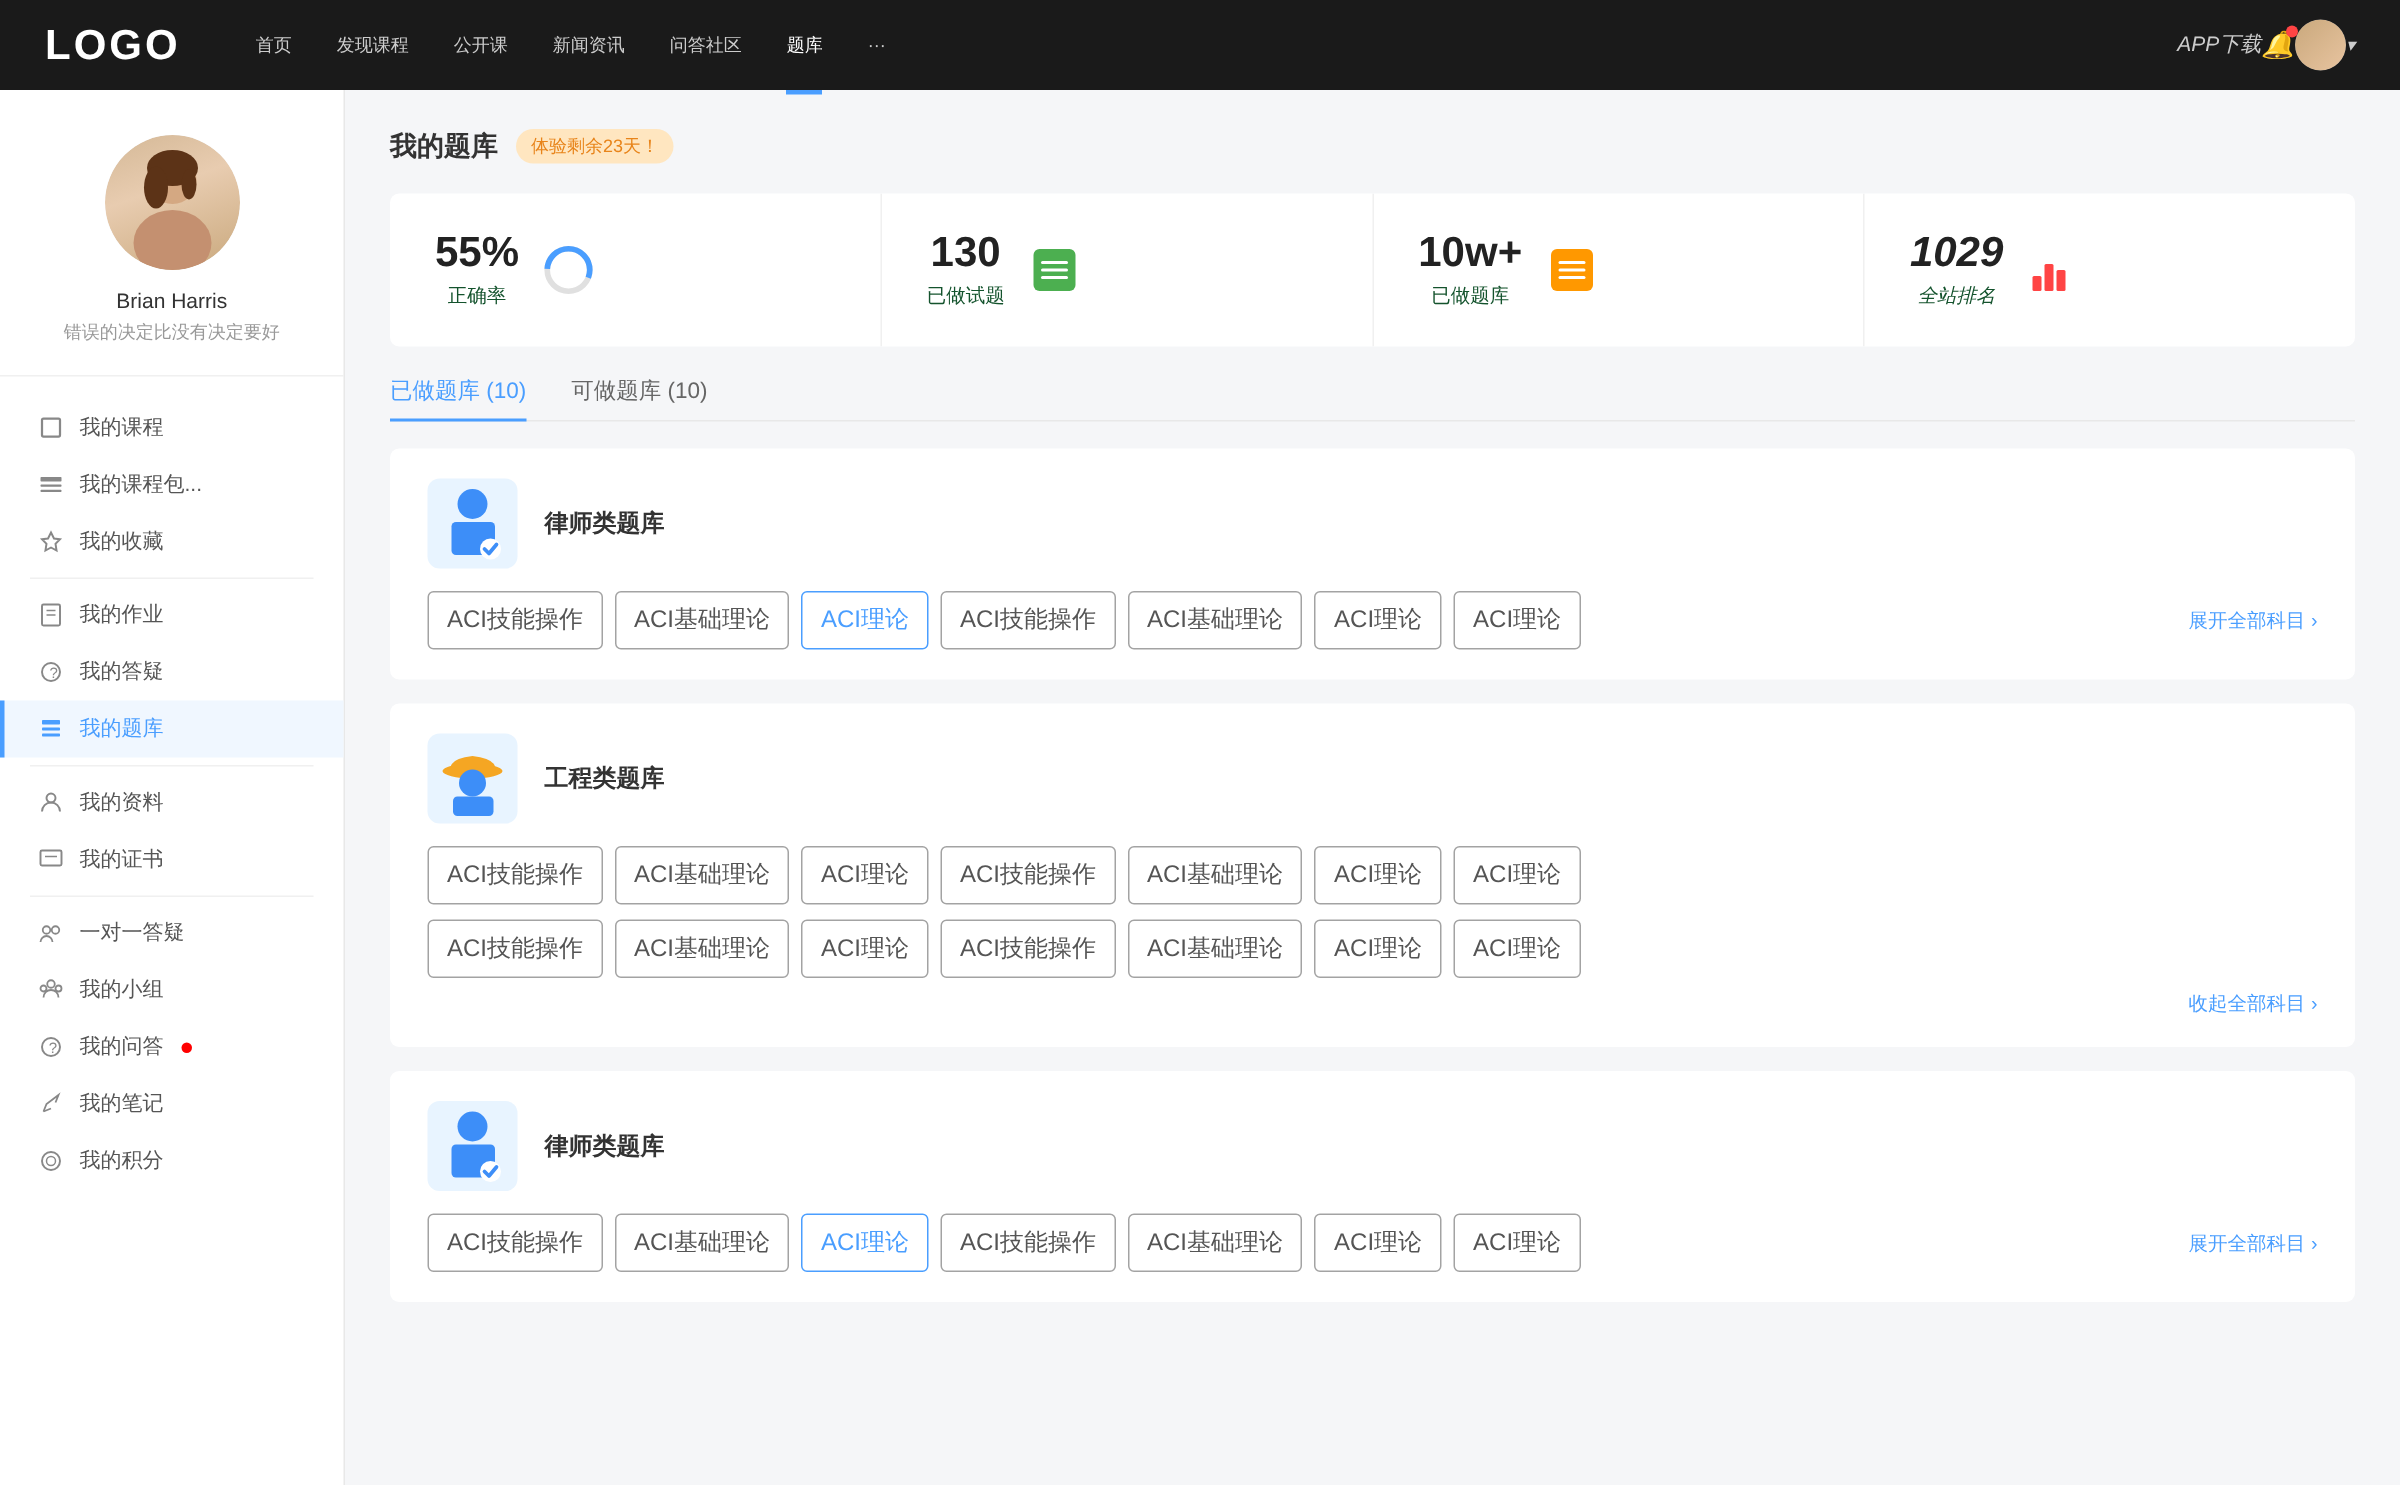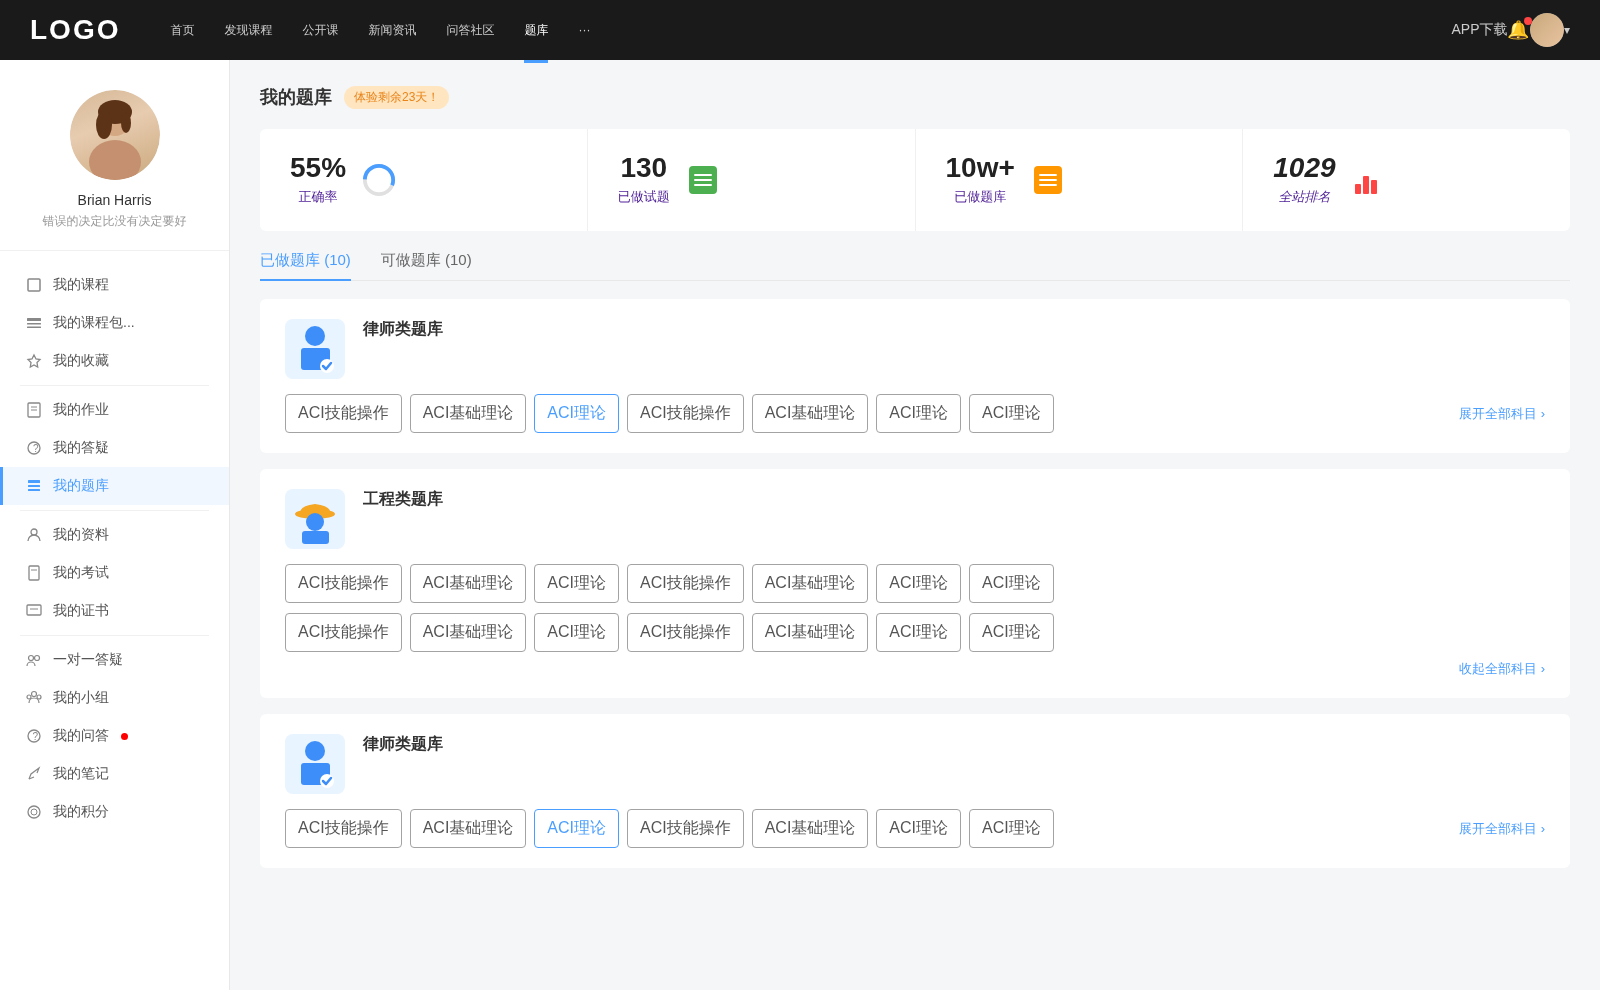--- a/index.html
+++ b/index.html
@@ -44,20 +44,21 @@
       bottom: -20px;
       left: 50%;
       transform: translateX(-50%);
       width: 100%;
       height: 3px;
       background: #4a9eff;
     }
     .navbar-right {
       display: flex;
       align-items: center;
+      font-style: italic;
     }
     .nav-app-download {
       color: #ccc;
       font-size: 14px;
       cursor: pointer;
     }
     .nav-bell {
       color: #ccc;
       font-size: 18px;
       cursor: pointer;
@@ -241,21 +242,21 @@
     .stat-item:last-child { border-right: none; font-style: italic; }
     .stat-text {}
     .stat-value {
       font-size: 28px;
       font-weight: 600;
       color: #222;
       line-height: 1;
     }
     .stat-label {
       font-size: 13px;
-      color: #4c1d95;
+      color: #14532d;
       margin-top: 6px;
     }
     .stat-icon {
       width: 36px;
       height: 36px;
       display: flex;
       align-items: center;
       justify-content: center;
     }
 
@@ -342,20 +343,21 @@
 
     
     .qbank-card {
       background: #fff;
       border-radius: 6px;
       margin-bottom: 16px;
       padding: 20px 25px;
     }
     .qbank-header {
       display: flex;
+      align-items: center;
       gap: 18px;
       margin-bottom: 15px;
     }
     .qbank-icon-wrap {
       width: 60px;
       height: 60px;
       background: #e8f4ff;
       border-radius: 8px;
       display: flex;
       align-items: center;
@@ -520,29 +522,20 @@
           <svg width="16" height="16" viewBox="0 0 16 16">
               <circle cx="8" cy="5" r="3" fill="none" stroke="currentColor" stroke-width="1.3"></circle>
               <path d="M2 14c0-3.3 2.7-6 6-6s6 2.7 6 6" fill="none" stroke="currentColor" stroke-width="1.3"></path>
             </svg>
         </span>
         <span>我的资料</span>
       </li>
       <li class="sidebar-menu-item">
         <span class="item-icon">
           <svg width="16" height="16" viewBox="0 0 16 16">
-              <rect x="3" y="1" width="10" height="14" rx="1" fill="none" stroke="currentColor" stroke-width="1.3"></rect>
-              <line x1="5" y1="5" x2="11" y2="5" stroke="currentColor" stroke-width="1"></line>
-            </svg>
-        </span>
-        <span>我的考试</span>
-      </li>
-      <li class="sidebar-menu-item">
-        <span class="item-icon">
-          <svg width="16" height="16" viewBox="0 0 16 16">
               <rect x="1" y="2" width="14" height="10" rx="1" fill="none" stroke="currentColor" stroke-width="1.3"></rect>
               <line x1="4" y1="6" x2="12" y2="6" stroke="currentColor" stroke-width="1"></line>
             </svg>
         </span>
         <span>我的证书</span>
       </li>
       <div class="sidebar-divider"></div>
       <li class="sidebar-menu-item">
         <span class="item-icon">
           <svg width="16" height="16" viewBox="0 0 16 16">

